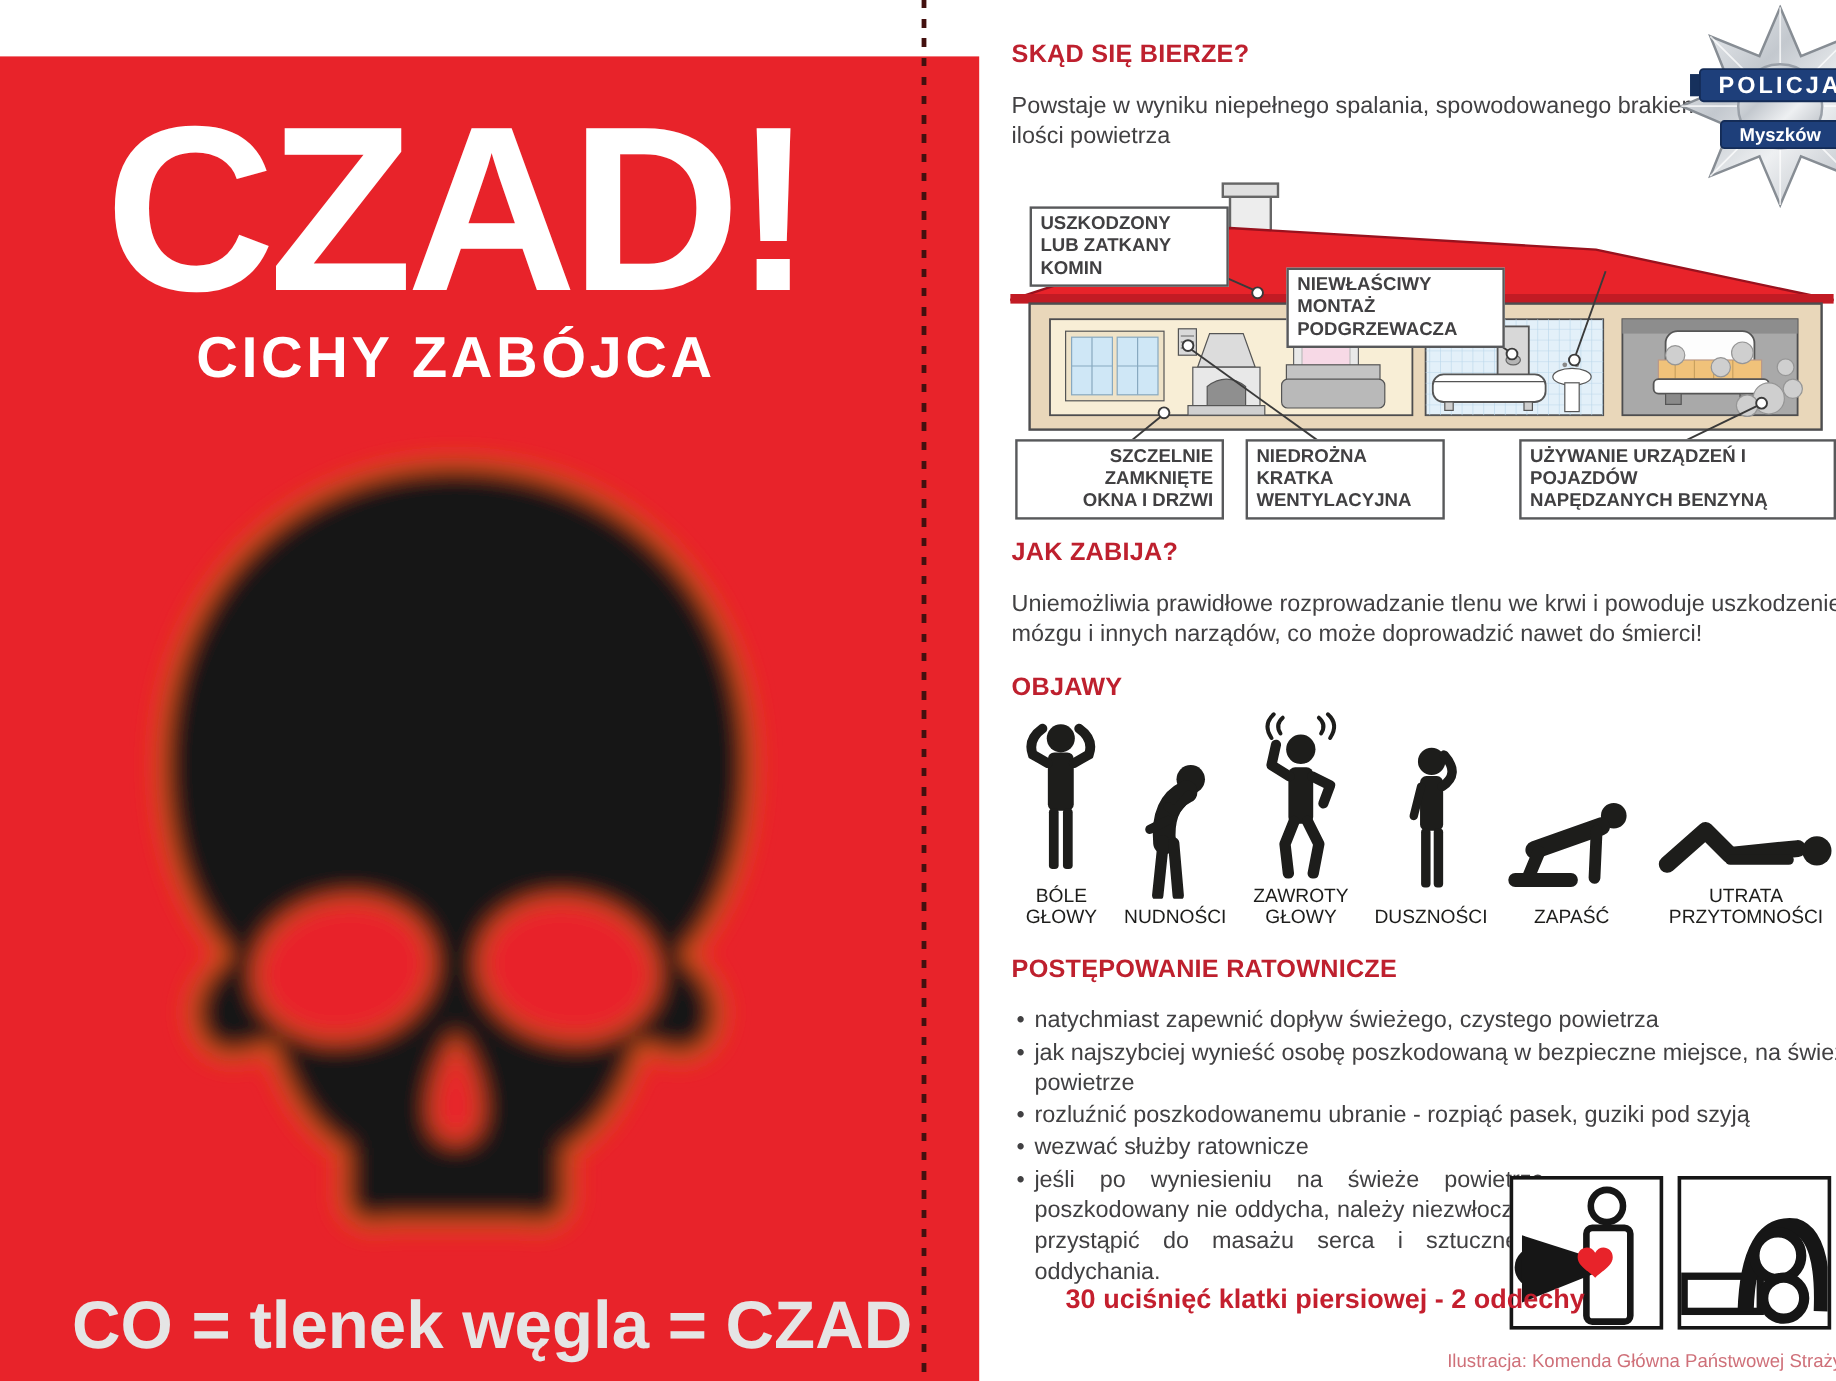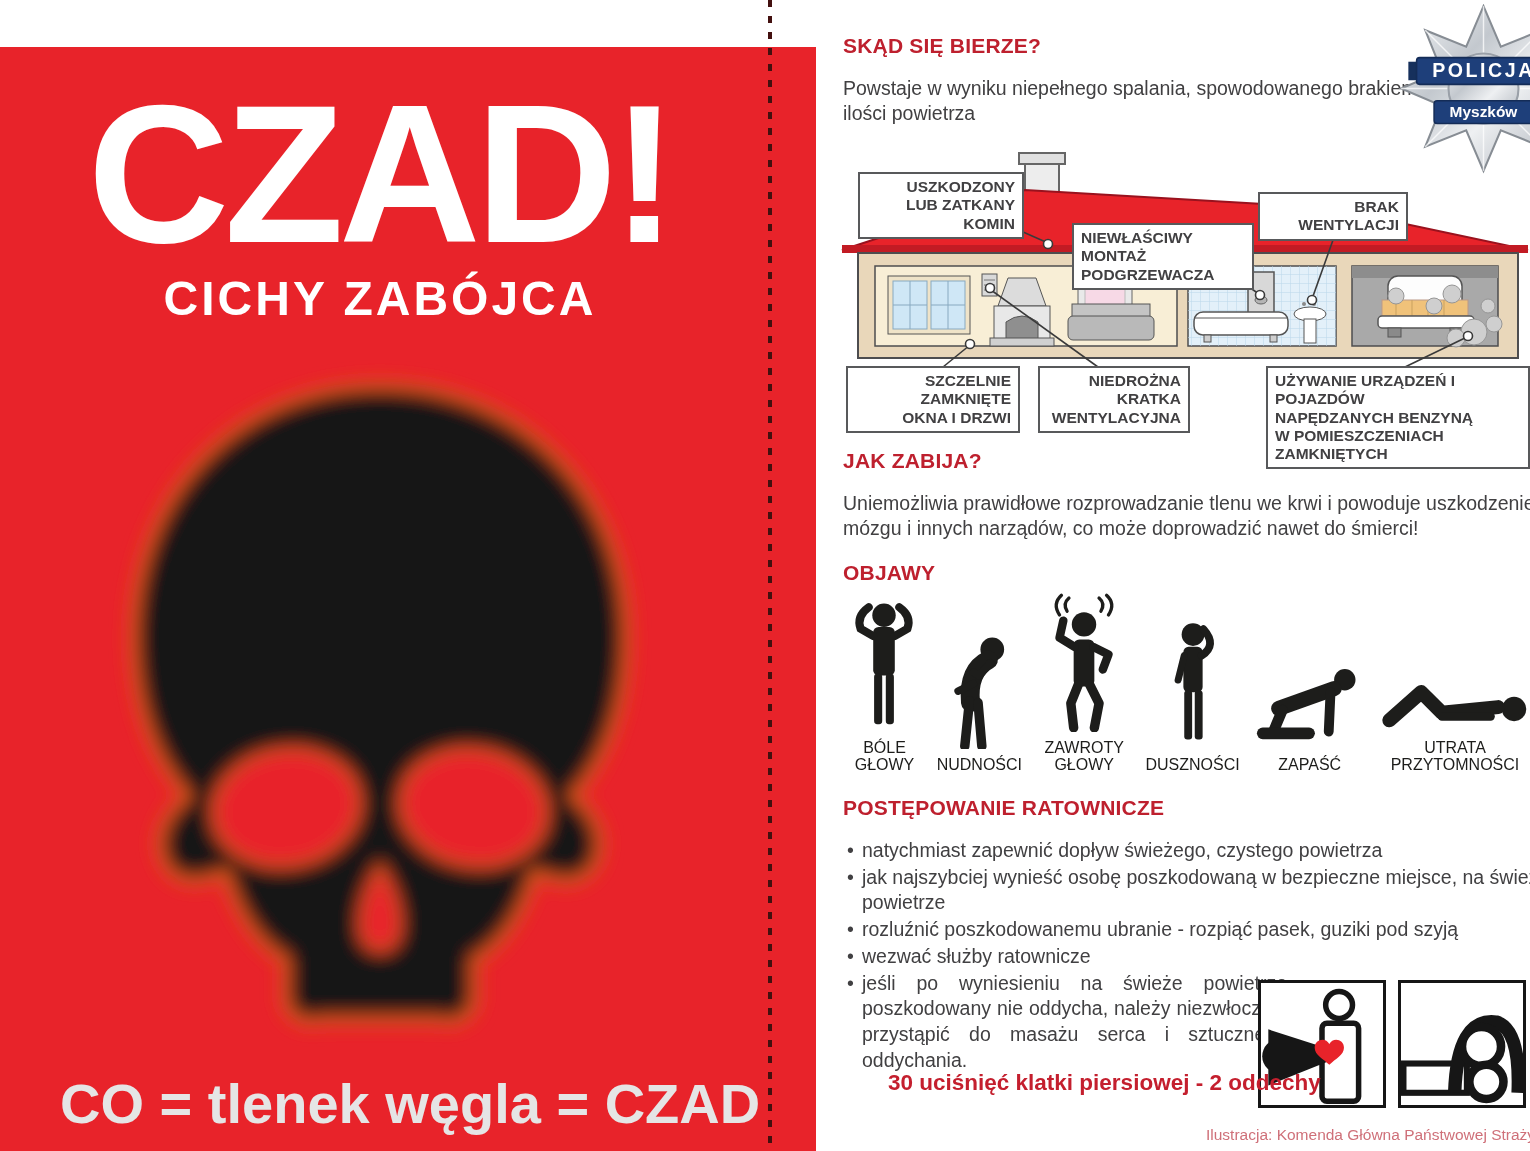--- a/index.html
+++ b/index.html
@@ -34,27 +34,27 @@
   }
   .body-text{
     position:absolute; font-size:19.5px; line-height:1.3; color:#414042;
   }
   
   .house-wrap{position:absolute; left:840px; top:148px; width:690px; height:300px;}
   .house-svg{position:absolute; left:0; top:0; width:690px; height:300px;}
   .house-label{
     position:absolute; box-sizing:border-box; background:#ffffff;
     border:2px solid #58595b; padding:4px 7px;
-    font-size:15.5px; font-weight:bold; color:#414042; line-height:1.18; text-align:right;
+    font-size:15.5px; font-weight:bold; color:#414042; line-height:1.18; text-align:left;
   }
   .hl1{left:18px; top:24px; width:166px;}
   .hl2{left:232px; top:31px; width:182px; text-align:left;margin-top:44px;}
   .hl3{left:418px; top:44px; width:150px;}
   .hl4{left:6px;  top:218px; width:174px; text-align:right;}
-  .hl5{left:198px; top:218px; width:152px; text-align:right;}
+  .hl5{left:198px; top:218px; width:166px; }
   .hl6{left:426px; top:218px; width:264px; text-align:left;}
   
   .symptoms-row{
     position:absolute; left:845px; top:592px; width:685px;
     display:flex; align-items:flex-end; column-gap:12px;
   }
   .symptom{display:flex; flex-direction:column; align-items:center;}
   .symptom .icon-box{height:140px; display:flex; align-items:flex-end; justify-content:center;}
   .symptom .sym-label{
     margin-top:7px; font-size:16px; font-weight:normal; color:#1d1d1b;
@@ -238,35 +238,31 @@
     </svg>
 
     <div class="house-label hl1">
       <div>USZKODZONY</div>
       <div>LUB ZATKANY KOMIN</div>
     </div>
     <div class="house-label hl2">
       <div>NIEWŁAŚCIWY MONTAŻ</div>
       <div>PODGRZEWACZA</div>
     </div>
-    <div class="house-label hl3">
-      <div>BRAK WENTYLACJI</div>
-    </div>
     <div class="house-label hl4">
       <div>SZCZELNIE ZAMKNIĘTE</div>
       <div>OKNA I DRZWI</div>
     </div>
     <div class="house-label hl5">
       <div>NIEDROŻNA KRATKA</div>
       <div>WENTYLACYJNA</div>
     </div>
     <div class="house-label hl6">
       <div>UŻYWANIE URZĄDZEŃ I POJAZDÓW</div>
       <div>NAPĘDZANYCH BENZYNĄ</div>
-      <div>W POMIESZCZENIACH ZAMKNIĘTYCH</div>
     </div>
   </div>
 
   <div class="sec-heading" style="left:843px; top:449px;">JAK ZABIJA?</div>
   <div class="body-text" style="left:843px; top:491px; width:705px;">Uniemożliwia prawidłowe rozprowadzanie tlenu we krwi i powoduje uszkodzenie mózgu i innych narządów, co może doprowadzić nawet do śmierci!</div>
 
   <div class="sec-heading" style="left:843px; top:561px;">OBJAWY</div>
 
   <div class="symptoms-row">
     <div class="symptom sw1">

